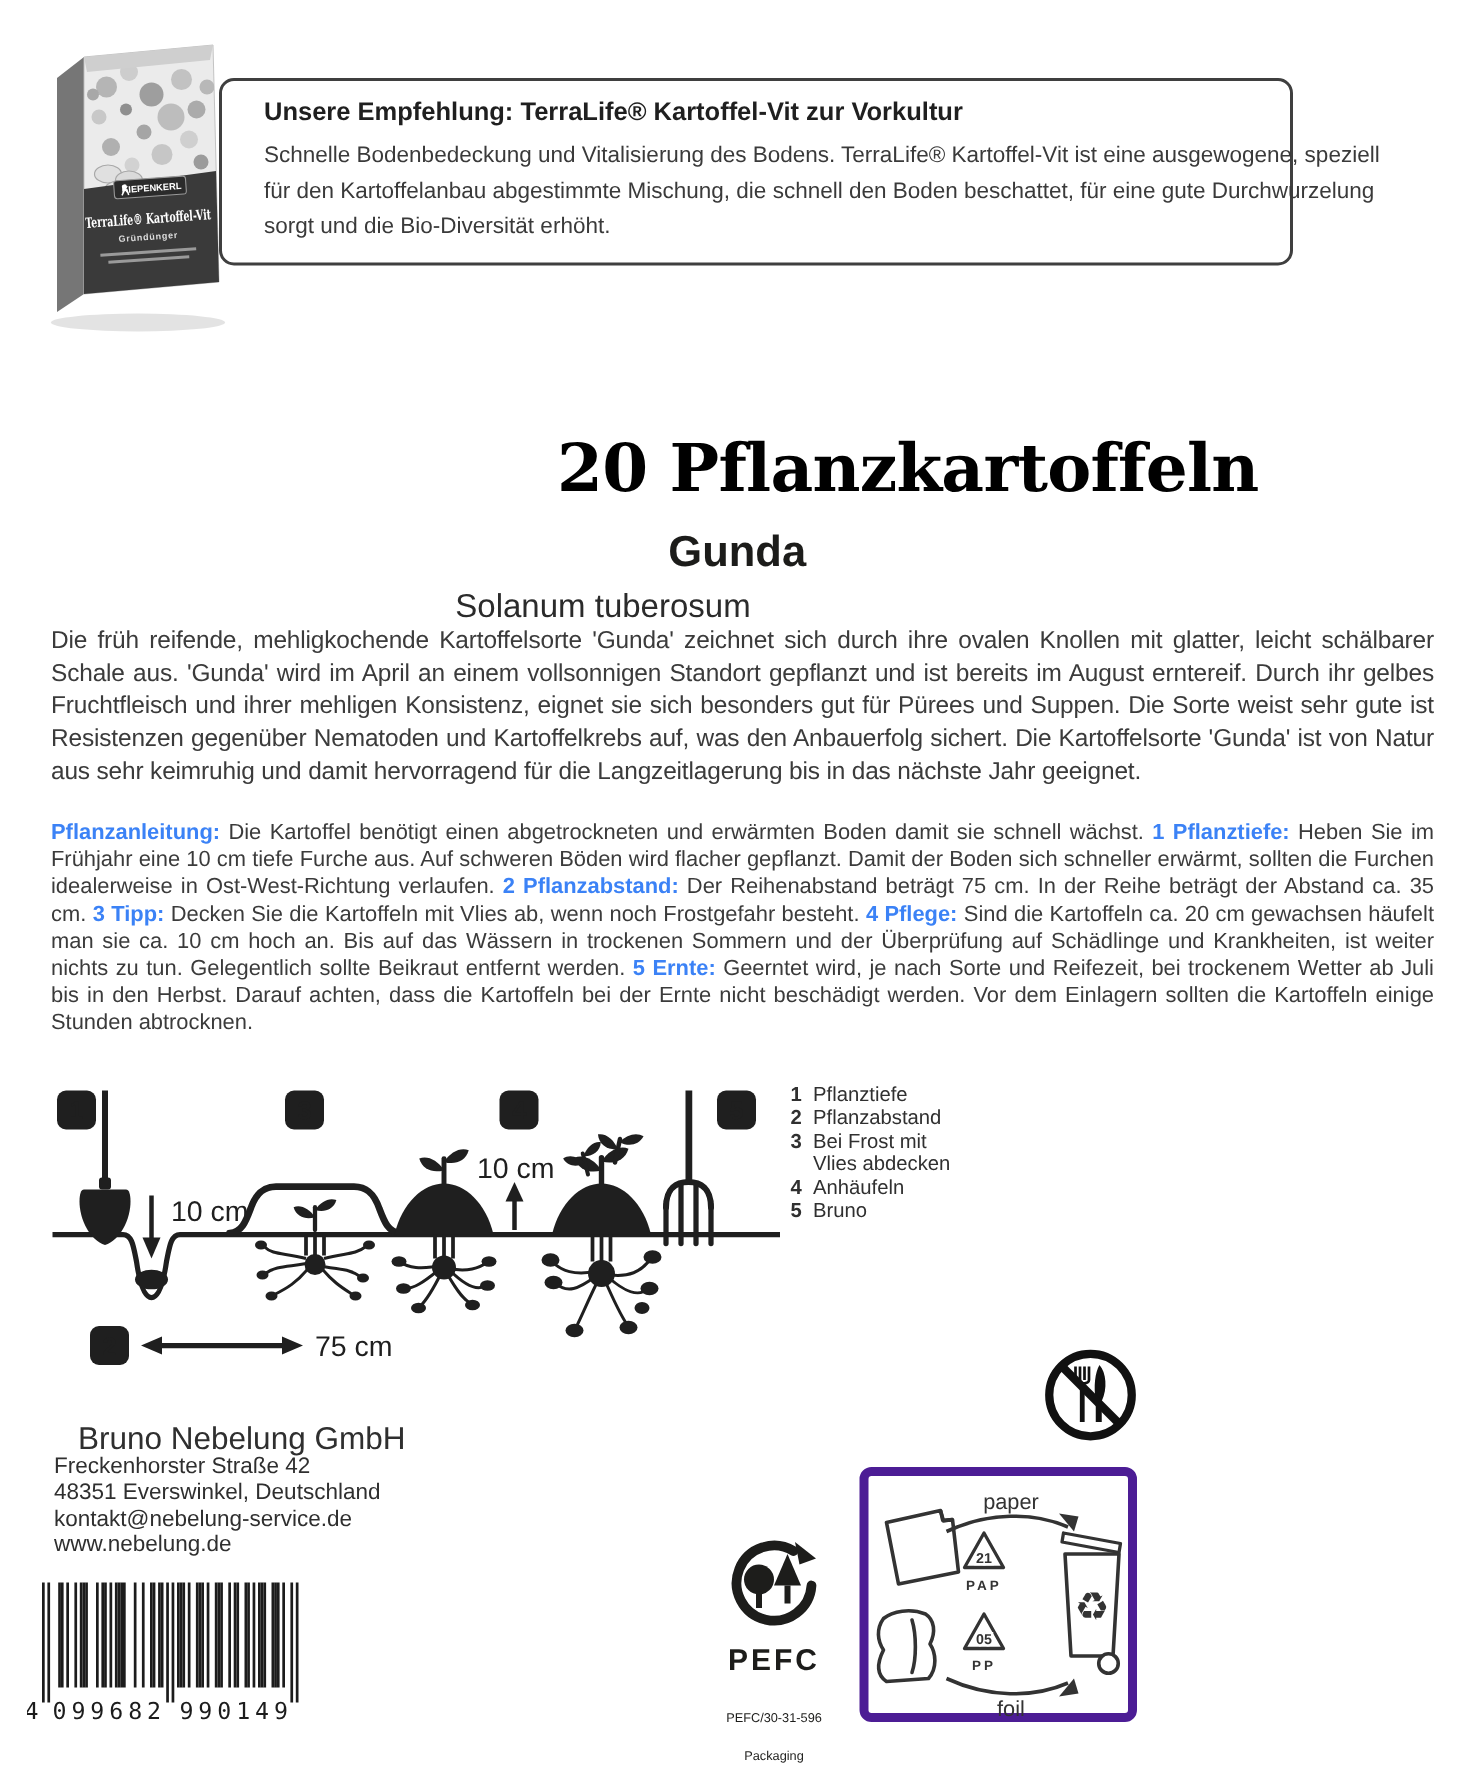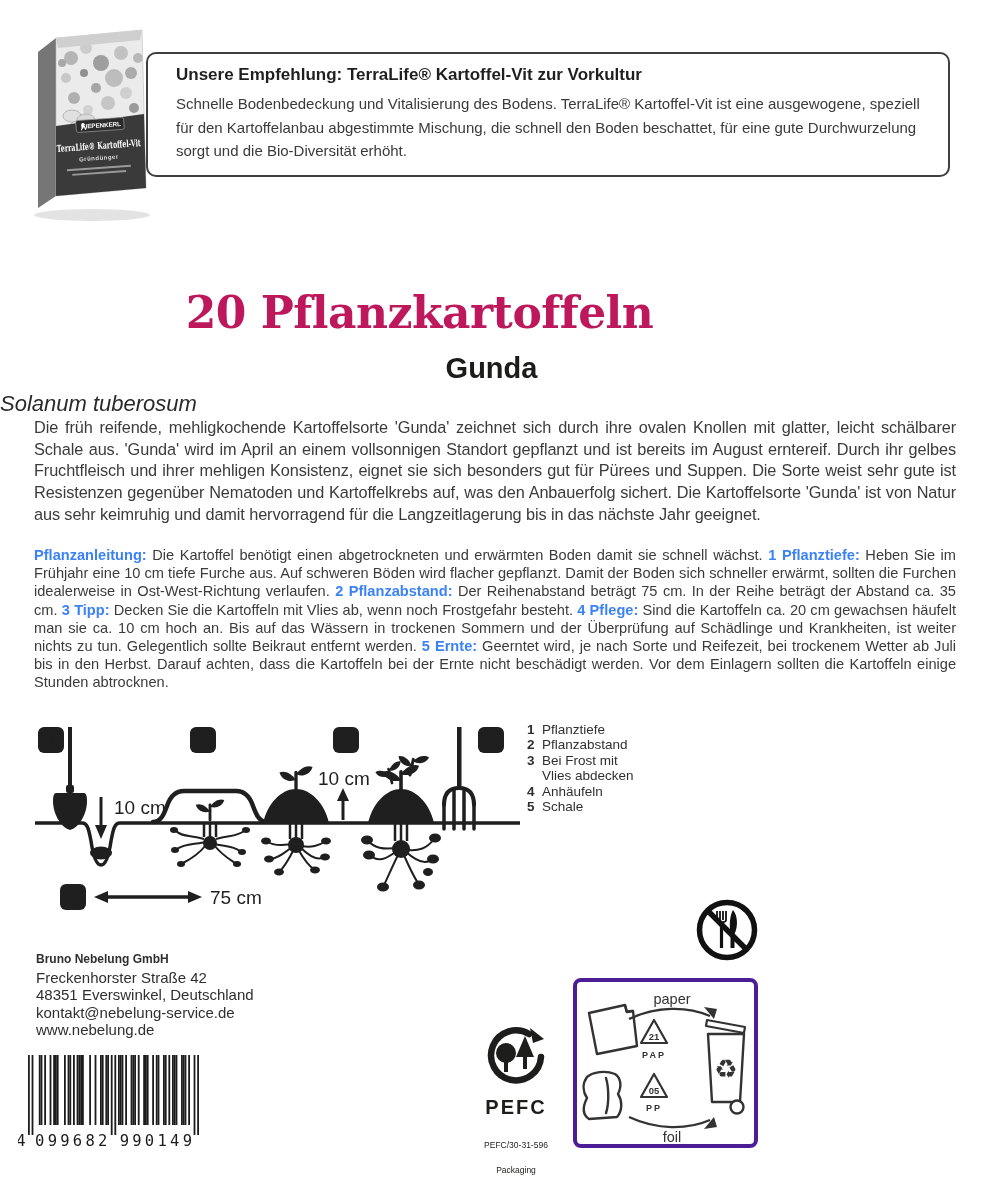--- a/index.html
+++ b/index.html
@@ -4,37 +4,37 @@
 <style>
   html,body{margin:0;padding:0;}
   body{
     width:989px;height:1181px;position:relative;background:#ffffff;
     font-family:"Liberation Sans",sans-serif;color:#2e2e2e;overflow:hidden;
   }
   .abs{position:absolute;}
 
   
   .reco-box{
-    left:146px;top:52px;width:804px;height:125px;border:2px solid #3f3f3f;
+    left:146px;top:52px;width:716px;height:125px;border:2px solid #3f3f3f;
     border-radius:10px;box-sizing:border-box;padding:11px 18px 0 28px;background:#fff;
   }
   .reco-title{font-weight:bold;font-size:17px;color:#1f1f1f;margin:0 0 7px 0;}
   .reco-body{font-size:15px;line-height:23.5px;color:#3a3a3a;width:758px;}
 
   
   .bag{left:26px;top:18px;width:134px;height:208px;}
 
   
-  .h-title{left:0;top:287px;width:839px;text-align:center;
+  .h-title{left:0;top:287px;width:839px;text-align:right;
     font-family:"DejaVu Serif",serif;font-weight:700;font-size:44px;
-    letter-spacing:-0.5px;color:#be185d;}
+    letter-spacing:-0.5px;color:#000000;}
   .h-variety{left:0;top:352px;width:983px;text-align:center;
     font-weight:700;font-size:29px;color:#1c1c1a;}
-  .h-latin{left:0;top:391px;width:804px;text-align:left;
-    font-size:22px;font-weight:400;color:#2b2b2b;font-style:italic;}
+  .h-latin{left:0;top:391px;width:804px;text-align:center;
+    font-size:22px;font-weight:400;color:#2b2b2b;}
 
   
   .desc{left:34px;top:417px;width:922px;font-size:16.3px;line-height:21.7px;
     text-align:justify;color:#3b3b3b;letter-spacing:-0.1px;}
   .instr{left:34px;top:546px;width:922px;font-size:14.6px;line-height:18.2px;
     text-align:justify;color:#3b3b3b;}
   .b{font-weight:bold;color:#3b82f6;}
 
   
   .diagram{left:30px;top:713px;width:500px;height:205px;}
@@ -45,32 +45,32 @@
   .measure{font-size:19px;}
 
   .legend{left:527px;top:722px;font-size:13.5px;line-height:15.4px;color:#303030;}
   .legend-item{display:flex;}
   .ln{font-weight:bold;flex:0 0 15px;}
   .lt div{white-space:nowrap;}
 
   
   .no-food{left:693px;top:896px;width:68px;height:68px;}
   .company{left:36px;top:951px;font-size:15px;line-height:17.6px;color:#2f2f2f;}
-  .company .name{font-weight:bold;font-size:12px;}
+  .company .name{font-weight:normal;font-size:21px;margin-left:16px;}
 
   .barcode{left:18px;top:1053px;width:205px;height:96px;}
   .barcode rect{fill:#1c1c1c;}
   .barcode text{font-family:"DejaVu Sans Mono",monospace;font-size:15.5px;fill:#1c1c1c;}
 
   .pefc{left:470px;top:1026px;width:92px;text-align:center;color:#1d1d1b;}
   .pefc-word{font-weight:bold;font-size:20px;letter-spacing:2px;margin-top:12px;}
   .pefc-code{font-size:8.5px;margin-top:21px;}
   .pefc-pack{font-size:8.5px;margin-top:15px;}
 
-  .recycle-box{left:573px;top:978px;width:185px;height:170px;border:4px solid #4c1d95;
+  .recycle-box{left:573px;top:978px;width:185px;height:170px;border:6px solid #4c1d95;
     border-radius:8px;box-sizing:border-box;}
   .recycle-box svg{display:block;}
   .recycle-box text{font-family:"Liberation Sans",sans-serif;fill:#333;}
   .rc-label{font-size:14.5px;text-anchor:middle;}
   .rc-code{font-size:9.5px;font-weight:bold;text-anchor:middle;paint-order:stroke;stroke:#fff;stroke-width:3px;}
   .rc-mat{font-size:9px;font-weight:bold;letter-spacing:2px;text-anchor:middle;}
 </style>
 </head>
 <body>
 
@@ -263,21 +263,21 @@
       <div>Bei Frost mit</div>
       <div>Vlies abdecken</div>
     </span>
   </div>
   <div class="legend-item">
     <span class="ln">4</span>
     <span class="lt">Anhäufeln</span>
   </div>
   <div class="legend-item">
     <span class="ln">5</span>
-    <span class="lt">Schale</span>
+    <span class="lt">Bruno</span>
   </div>
 </div>
 
 <svg class="abs no-food" viewBox="0 0 68 68">
   <g>
     <path d="M24,15 V24 M27,15 V24 M30,15 V24 M33,15 V24" stroke="#111" stroke-width="1.8" fill="none"></path>
     <path d="M24,24 C24,27 33,27 33,24" stroke="#111" stroke-width="1.8" fill="none"></path>
     <line x1="28.5" y1="26" x2="28.5" y2="52" stroke="#111" stroke-width="3.2"></line>
   </g>
   <g>

